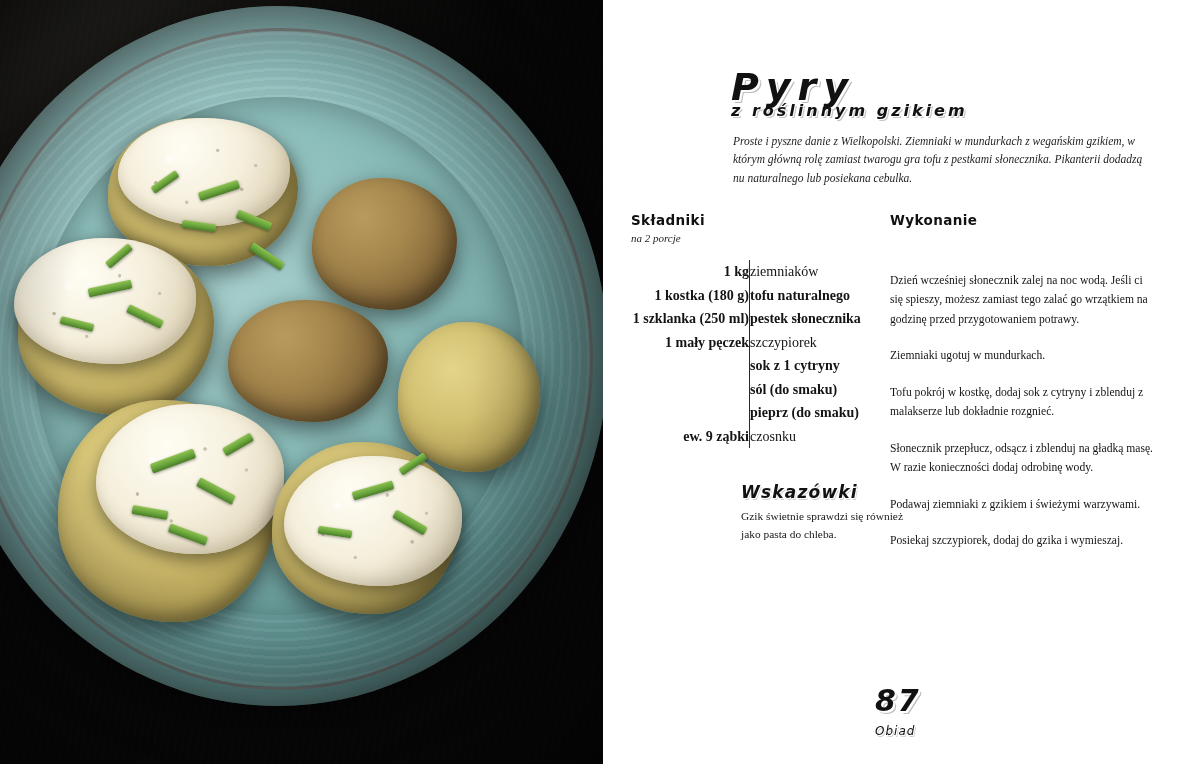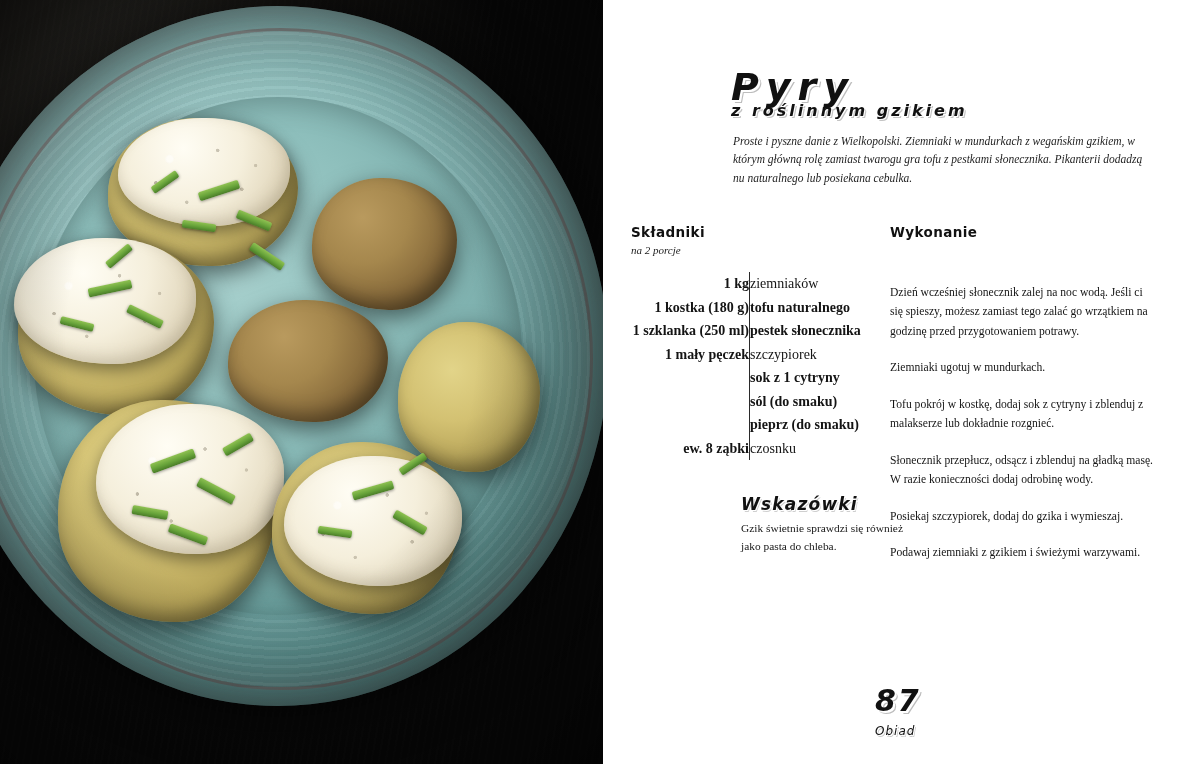--- a/index.html
+++ b/index.html
@@ -200,21 +200,21 @@
     left: 287px;
     top: 212px;
     width: 268px;
   }
   .section-head {
     font-family: "DejaVu Sans", sans-serif;
     font-weight: 700;
     font-size: 13.5px;
     letter-spacing: 0.4px;
     color: #111;
-    margin: 12px 0 4px 0;
+    margin: 0 0 4px 0;
   }
   .servings {
     font-family: "Liberation Serif", serif;
     font-style: italic;
     font-size: 11px;
     color: #222;
     margin-bottom: 16px;
   }
   .ing-table {
     border-collapse: collapse;
@@ -385,41 +385,41 @@
           </tr>
           <tr>
             <td class="ing-qty"></td>
             <td class="ing-name">sól (do smaku)</td>
           </tr>
           <tr>
             <td class="ing-qty"></td>
             <td class="ing-name">pieprz (do smaku)</td>
           </tr>
           <tr>
-            <td class="ing-qty">ew. 8 ząbki</td>
+            <td class="ing-qty">ew. 9 ząbki</td>
             <td class="ing-name light">czosnku</td>
           </tr>
         </tbody>
       </table>
 
       <div class="tips">
         <div class="tips-head">Wskazówki</div>
         <div class="tips-body">Gzik świetnie sprawdzi się również jako pasta do chleba.</div>
       </div>
     </div>
 
     <div class="col-method">
       <div class="section-head">Wykonanie</div>
       <div class="method-body">
         <p class="step">Dzień wcześniej słonecznik zalej na noc wodą. Jeśli ci się spieszy, możesz zamiast tego zalać go wrzątkiem na godzinę przed przygotowaniem potrawy.</p>
         <p class="step">Ziemniaki ugotuj w mundurkach.</p>
         <p class="step">Tofu pokrój w kostkę, dodaj sok z cytryny i zblenduj z malakserze lub dokładnie rozgnieć.</p>
         <p class="step">Słonecznik przepłucz, odsącz i zblenduj na gładką masę. W razie konieczności dodaj odrobinę wody.</p>
+        <p class="step">Podawaj ziemniaki z gzikiem i świeżymi warzywami.</p>
         <p class="step">Posiekaj szczypiorek, dodaj do gzika i wymieszaj.</p>
-        <p class="step">Podawaj ziemniaki z gzikiem i świeżymi warzywami.</p>
       </div>
     </div>
 
     <div class="page-number">87</div>
     <div class="page-section">Obiad</div>
 
   </div>
 </div>
 
 </body></html>

